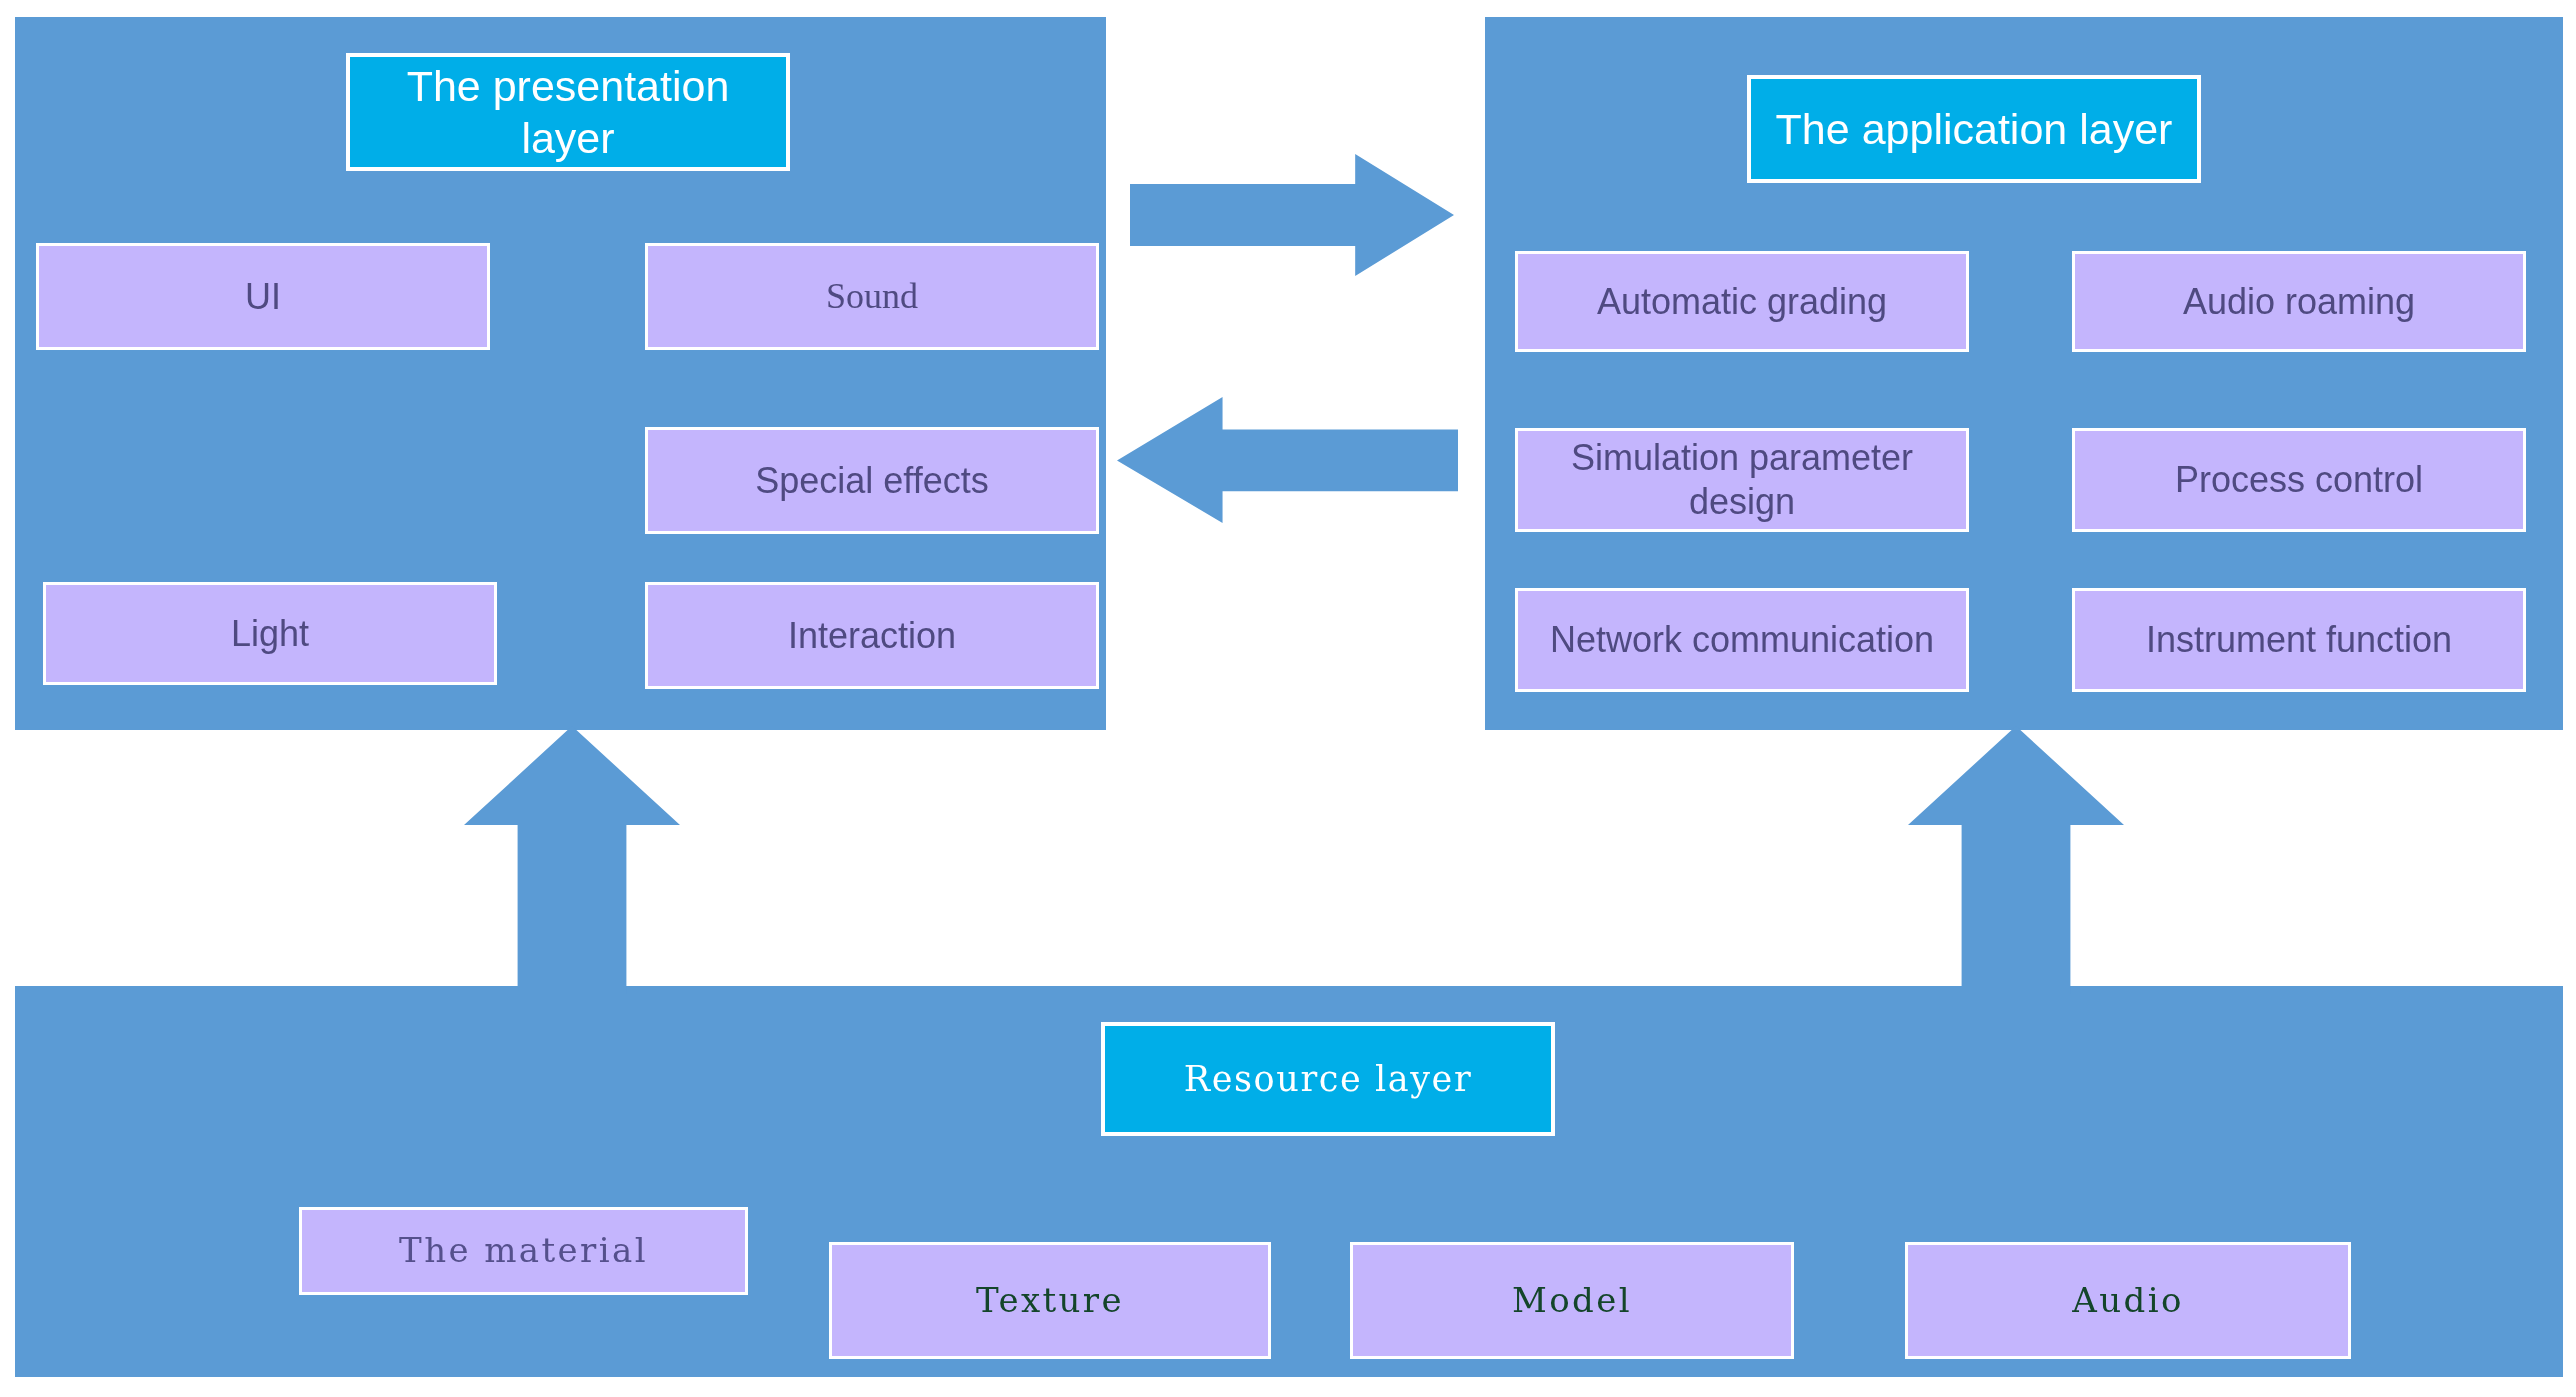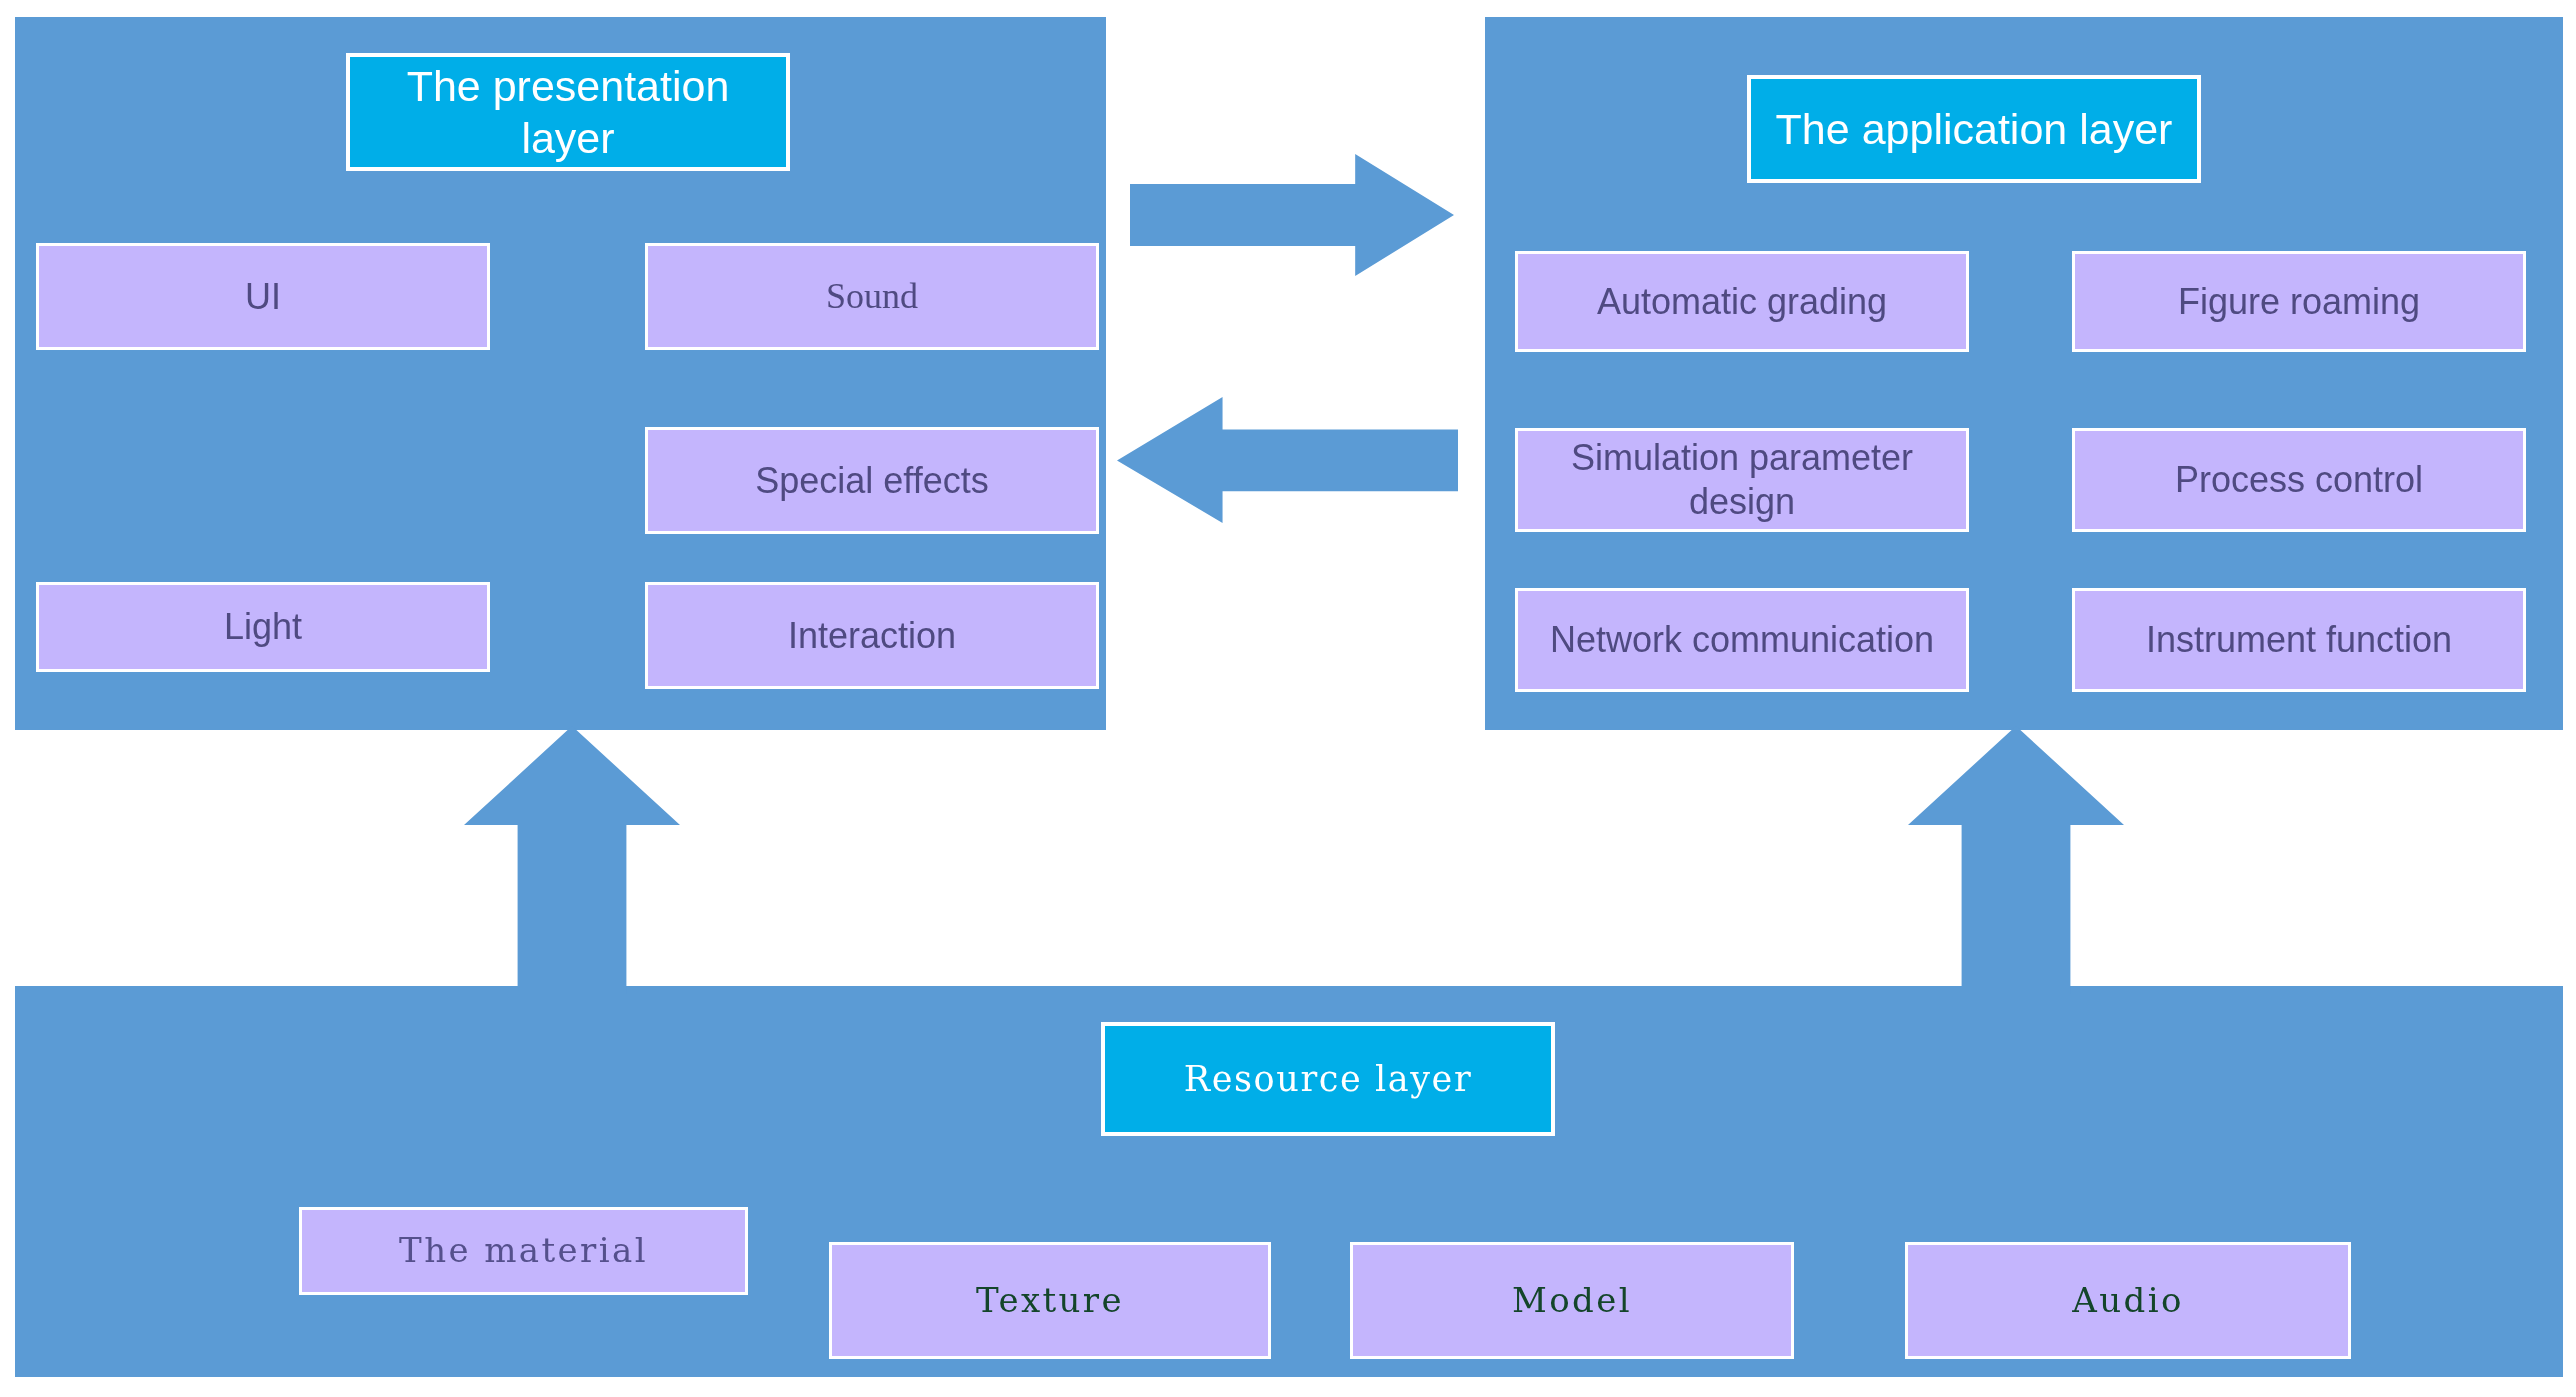--- a/index.html
+++ b/index.html
@@ -67,21 +67,21 @@
     font-size:34px;
   }
   .item-box.green{ color:#14452A;margin-top:35px; }
   .item-box.purple{ color:#55508C; }
 
   
   #box-ui          { left:36px;  top:243px; width:454px; height:107px; }
   #box-sound       { left:645px; top:243px; width:454px; height:107px;font-family:Liberation Serif, serif; }
   #box-animation   { left:36px;  top:427px; width:454px; height:107px; }
   #box-special     { left:645px; top:427px; width:454px; height:107px; }
-  #box-light       { left:36px;  top:582px; width:454px; height:90px; }
+  #box-light       { left:43px;  top:582px; width:454px; height:103px; }
   #box-interaction { left:645px; top:582px; width:454px; height:107px; }
 
   
   #box-autograde   { left:1515px; top:251px; width:454px; height:101px; }
   #box-figure      { left:2072px; top:251px; width:454px; height:101px; }
   #box-simparam    { left:1515px; top:428px; width:454px; height:104px; }
   #box-process     { left:2072px; top:428px; width:454px; height:104px; }
   #box-network     { left:1515px; top:588px; width:454px; height:104px; }
   #box-instrument  { left:2072px; top:588px; width:454px; height:104px; }
 
@@ -115,21 +115,21 @@
   <div class="item-box" id="box-special">Special effects</div>
   <div class="item-box" id="box-light">Light</div>
   <div class="item-box" id="box-interaction">Interaction</div>
 
   <div class="layer-panel" id="application-panel">
   </div>
 
   <div class="layer-title" id="application-title">The application layer</div>
 
   <div class="item-box" id="box-autograde">Automatic grading</div>
-  <div class="item-box" id="box-figure">Figure roaming</div>
+  <div class="item-box" id="box-figure">Audio roaming</div>
   <div class="item-box" id="box-simparam">Simulation parameter design</div>
   <div class="item-box" id="box-process">Process control</div>
   <div class="item-box" id="box-network">Network communication</div>
   <div class="item-box" id="box-instrument">Instrument function</div>
 
   <div class="layer-panel" id="resource-panel">
   </div>
 
   <div class="layer-title" id="resource-title">Resource layer</div>
 

